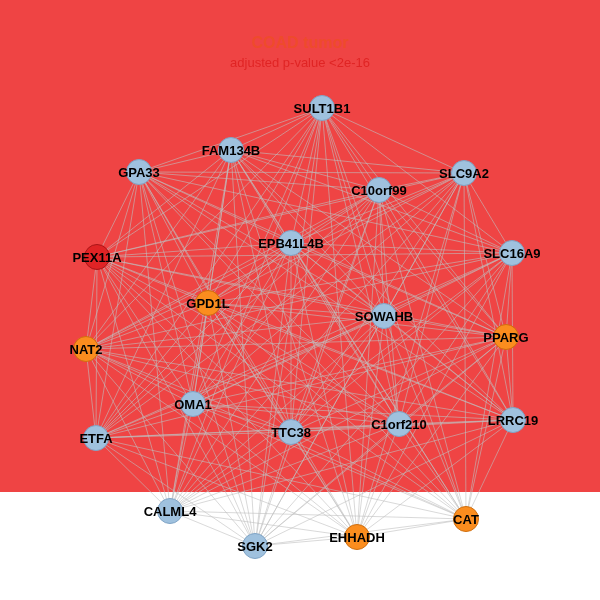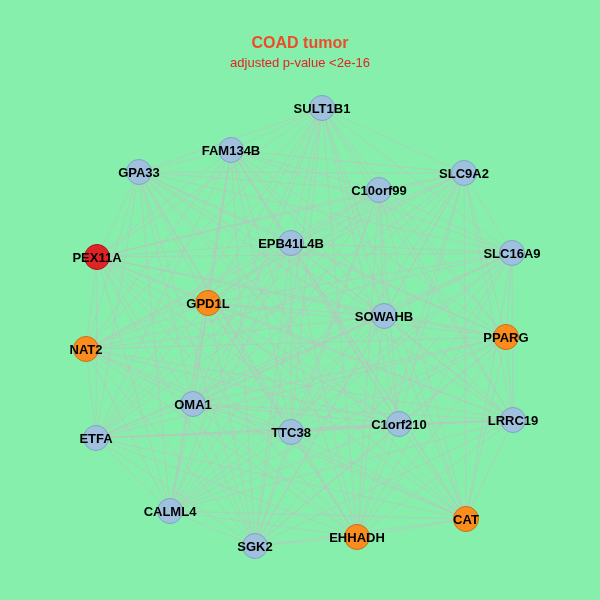--- a/index.html
+++ b/index.html
@@ -7,22 +7,22 @@
     padding: 0;
     background: #ffffff;
     width: 600px;
     height: 600px;
     overflow: hidden;
     font-family: "Liberation Sans", sans-serif;
   }
   #plot-wrap {
     position: relative;
     width: 600px;
-    height: 600px;
-    background: #86efac;
+    height: 492px;
+    background: #ef4444;
   }
   svg text {
     font-family: "Liberation Sans", sans-serif;
   }
   .chart-title {
     font-size: 16px;
     font-weight: bold;
   }
   .chart-subtitle {
     font-size: 13px;

